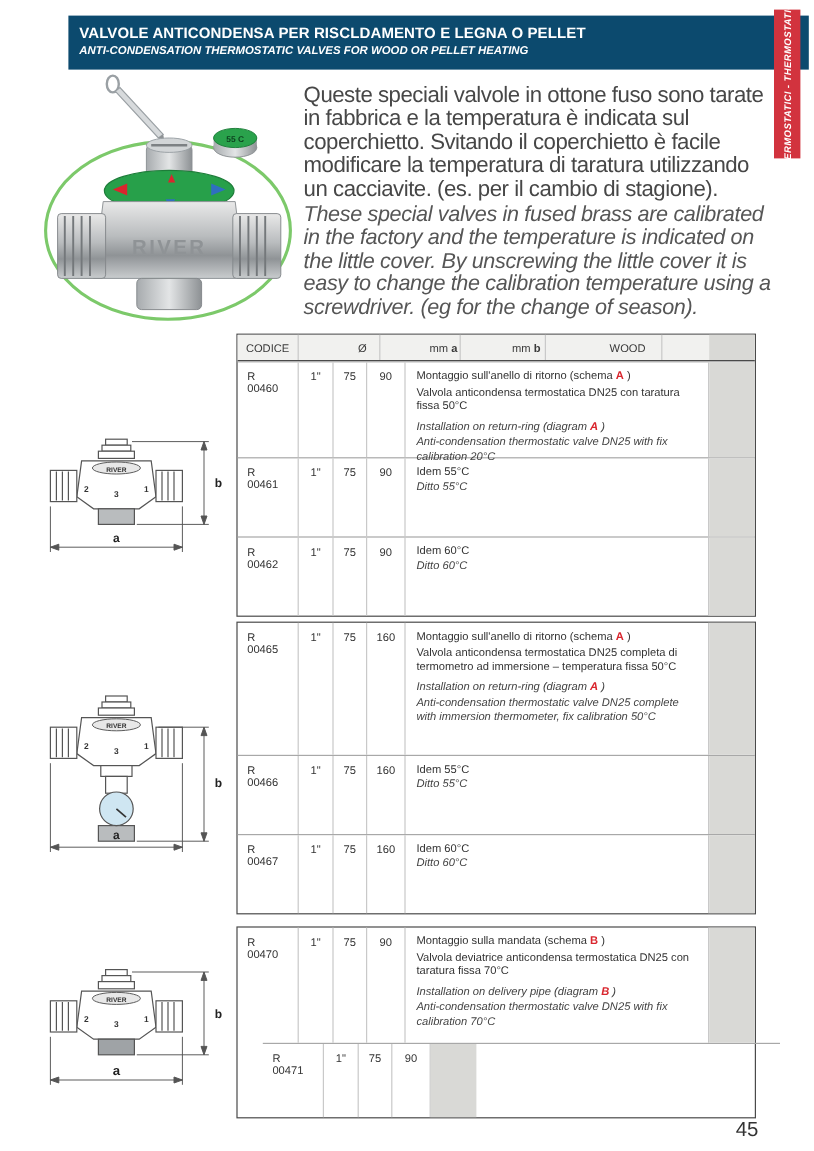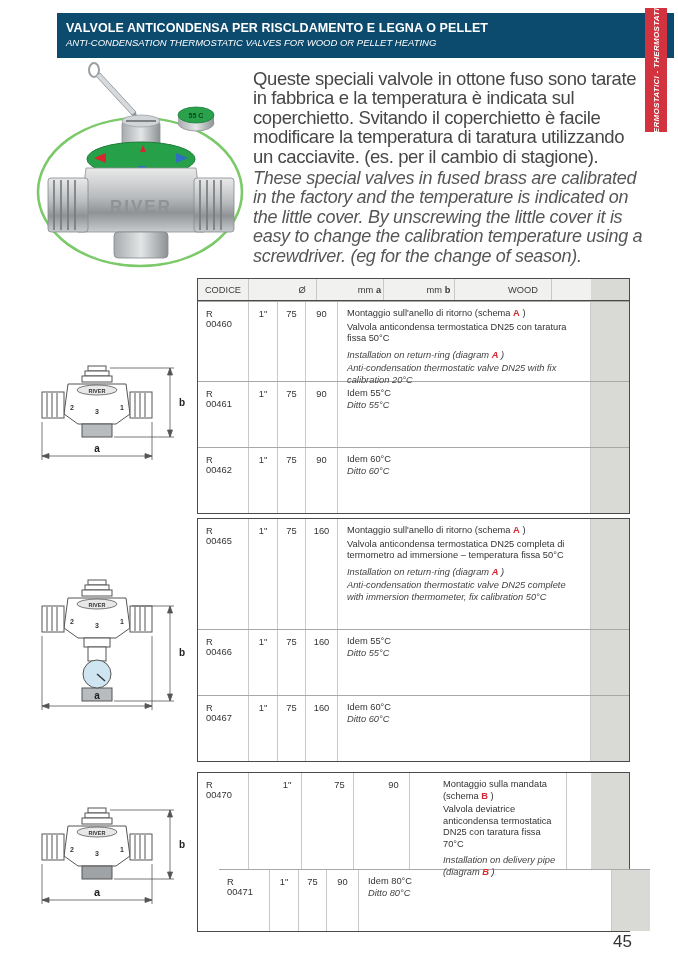--- a/index.html
+++ b/index.html
@@ -8,21 +8,21 @@
     position:relative; width:678px; height:959px; background:#ffffff;
     font-family:"Liberation Sans", sans-serif; color:#333; overflow:hidden;
   }
 
   
   .banner {
     position:absolute; left:57px; top:13px; width:617px; height:45px;
     background:#0c4a6e; color:#fff; padding:8px 0 0 9px;
   }
   .banner .t1 { font-size:12.5px; font-weight:bold; letter-spacing:0.1px; }
-  .banner .t2 { font-size:9.5px; font-weight:normal; font-style:italic; margin-top:2px; }
+  .banner .t2 { font-size:9.5px; font-weight:bold; font-style:italic; margin-top:2px; }
 
   
   .side-tab {
     position:absolute; left:645px; top:8px; width:22px; height:124px;
     background:#d2333e; display:flex; align-items:center; justify-content:center;
   }
   .side-tab span {
     writing-mode:vertical-rl; transform:rotate(180deg);
     color:#fff; font-size:8px; font-weight:bold; font-style:italic;
     letter-spacing:0.3px; white-space:nowrap;
@@ -56,21 +56,21 @@
   .t1 { top:278px; }
   .t2 { top:518px; }
   .t3 { top:772px; }
 
   .trow { display:flex; width:100%; border-top:1px solid #a8a8a8; }
   .trow:first-child { border-top:none; }
   .thead { background:#f1f1ef; border-bottom:0.5px solid #4a4a4a;gap:39px; }
   .thead .c { padding-top:6px; text-align:center; color:#3a3a3a; }
 
   .h22 { height:22px; } .h80 { height:80px; } .h66 { height:66px; }
-  .h110 { height:110px; } .h96 { height:96px;gap:24px; } .h62 { height:62px;margin-left:21px; }
+  .h110 { height:110px; } .h96 { height:96px; } .h62 { height:62px;margin-left:21px; }
 
   .c { border-right:1px solid #c9c9c9; height:100%; }
   .c.codice { width:51px; padding:7px 12px 0 8px; }
   .c.diam   { width:29px; text-align:center; padding-top:7px; }
   .c.mma    { width:28px; text-align:center; padding-top:7px; }
   .c.mmb    { width:32px; text-align:center; padding-top:7px; }
   .c.note   { flex:1; padding:6px 8px 0 9px; }
   .c.grayc  { width:38px; background:#d9d9d6; border-right:none; }
 
   .nline { line-height:11.5px; }
@@ -371,30 +371,27 @@
 <div class="ctable t3">
   <div class="trow h96">
     <div class="c codice">R 00470</div>
     <div class="c diam">1"</div>
     <div class="c mma">75</div>
     <div class="c mmb">90</div>
     <div class="c note">
       <div class="nline it mb3"><span>Montaggio sulla mandata (schema </span><span class="red-letter">B</span><span> )</span></div>
       <div class="nline it mb5">Valvola deviatrice anticondensa termostatica DN25 con taratura fissa 70°C</div>
       <div class="nline en mb3"><span>Installation on delivery pipe (diagram </span><span class="red-letter">B</span><span> )</span></div>
+      <div class="nline en">Anti-condensation thermostatic valve DN25 with fix calibration 70°C</div>
     </div>
     <div class="c grayc"></div>
   </div>
 
   <div class="trow h62">
     <div class="c codice">R 00471</div>
     <div class="c diam">1"</div>
     <div class="c mma">75</div>
     <div class="c mmb">90</div>
-    <div class="c note">
-      <div class="nline it">Idem 80°C</div>
-      <div class="nline en">Ditto 80°C</div>
-    </div>
     <div class="c grayc"></div>
   </div>
 </div>
 
 <div class="page-num">45</div>
 
 </body></html>

